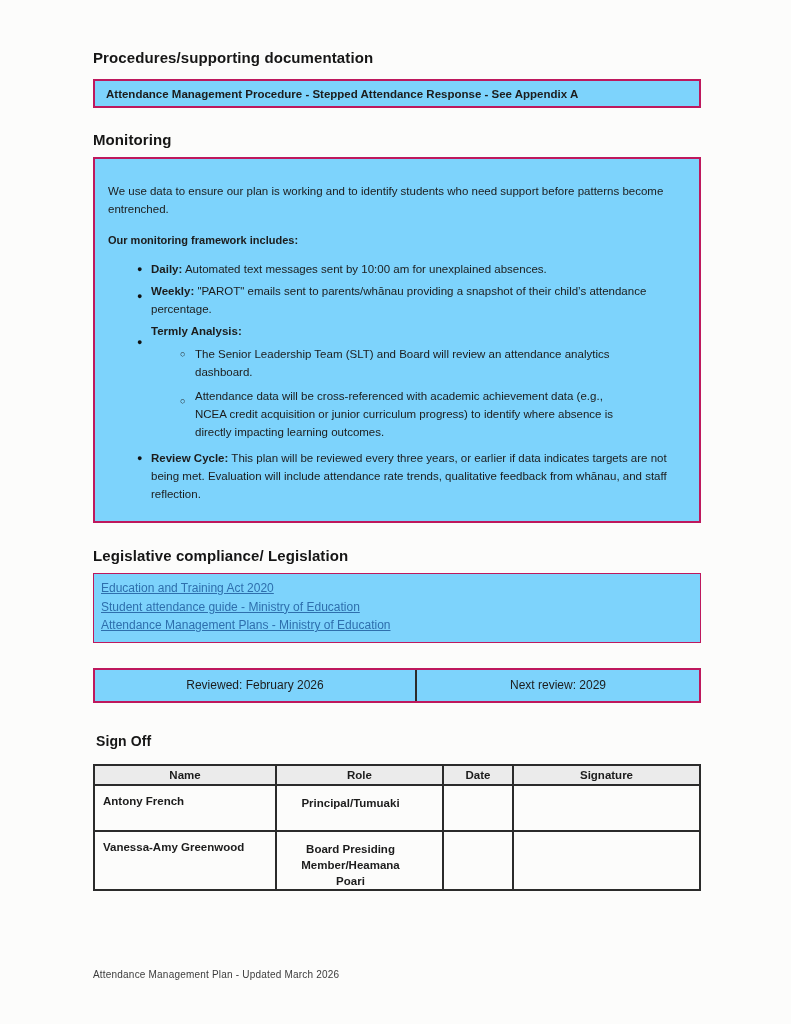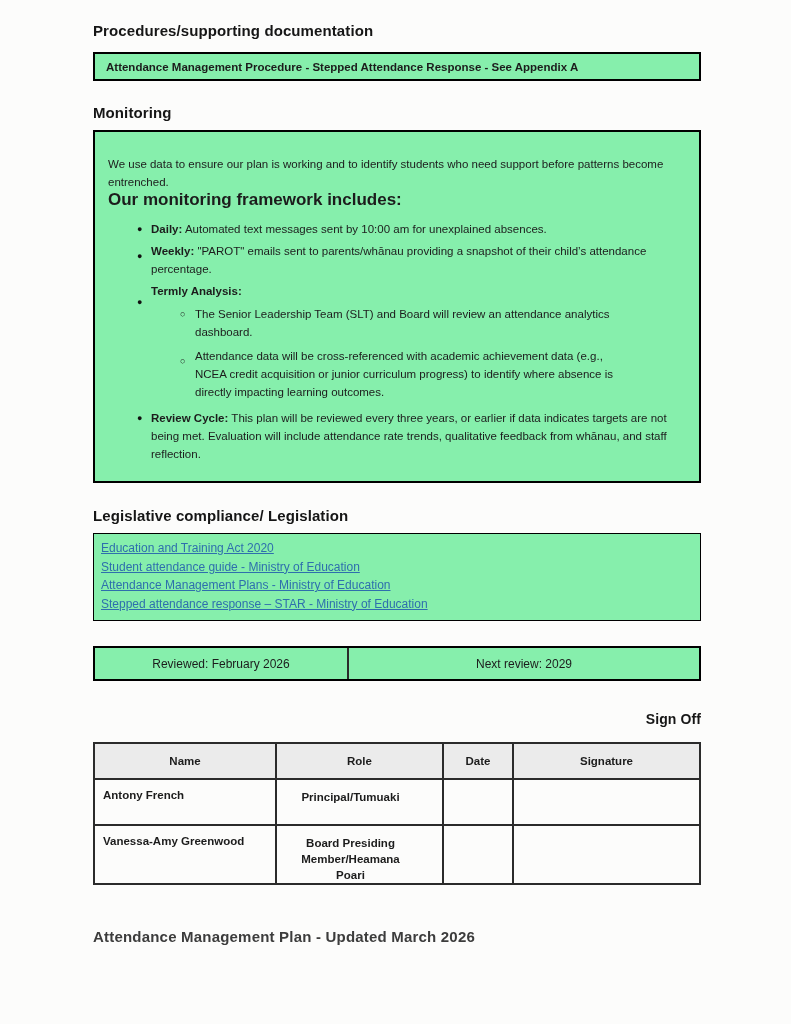--- a/index.html
+++ b/index.html
@@ -12,38 +12,38 @@
     background:#fcfcfb;
     color:#1c1c1c;
     overflow:hidden;
   }
   .content { position:absolute; left:93px; top:0; width:608px; }
 
   .sec-heading {
     font-size:15px; font-weight:bold; color:#161616;
     letter-spacing:0.1px;
   }
-  .h-procedures { margin-top:22px; }
+  .h-procedures { margin-top:49px; }
   .h-monitoring { margin-top:23px; }
   .h-legislation { margin-top:24px; }
-  .h-signoff { margin-top:30px; margin-left:3px; font-size:14px;text-align:right; }
+  .h-signoff { margin-top:30px; margin-left:3px; font-size:14px; }
 
-  .outlined-box { border:2px solid #000000; background:#86efac; }
+  .outlined-box { border:2px solid #be185d; background:#7dd3fc; }
 
   .procedures-box {
     margin-top:13px; height:29px;
     display:flex; align-items:center;
     padding-left:11px;
     font-size:11.5px; font-weight:bold;
   }
 
   .monitoring-box { margin-top:9px; padding:9px 14px 16px 13px; }
   .body-text { font-size:11.5px; line-height:18px; }
   .mon-intro { margin-top:14px; }
-  .mon-framework { font-weight:bold; font-size:17px; line-height:18px; }
+  .mon-framework { margin-top:13px; font-weight:bold; font-size:11px; line-height:18px; }
   .blist { margin-top:11px; }
   .bullet-row { display:flex; margin-bottom:4px; }
   .bullet-row .dot {
     width:14px; margin-left:29px; flex:none;
     font-size:9px; line-height:18px; color:#111;
   }
   .dot-off-1 { transform:translateY(5px); }
   .dot-off-2 { transform:translateY(11px); }
   .bullet-row .btext { flex:1; }
   .blabel { font-weight:bold; }
@@ -63,45 +63,45 @@
   .doc-link { color:var(--link-color,#2e6fad); text-decoration:underline; cursor:pointer; }
 
   .review-table {
     margin-top:25px; height:35px;
     display:flex;
   }
   .review-cell {
     display:flex; align-items:center; justify-content:center;
     font-size:12px;
   }
-  .review-cell.left { width:254px; border-right:2px solid #2b2b2b; }
+  .review-cell.left { width:322px; border-right:2px solid #2b2b2b; }
   .review-cell.right { flex:1; }
 
   table.signoff {
     margin-top:15px; width:608px;
     border-collapse:collapse;
     font-size:11.5px;
   }
   table.signoff th, table.signoff td {
     border:2px solid #2b2b2b;
   }
   table.signoff th {
     background:var(--header-bg,#ebebeb);
-    height:36px; font-size:11.5px; font-weight:bold;
+    height:20px; font-size:11.5px; font-weight:bold;
     text-align:center;
   }
   table.signoff td { height:46px; vertical-align:top; padding-top:9px; font-weight:bold; }
   td.cell-name { width:182px; padding-left:8px; text-align:left; }
   td.cell-role { width:167px; text-align:center; padding-left:14px; padding-right:32px; line-height:16px; }
   td.cell-date { width:70px; }
   td.cell-sig  { width:187px; }
 
   .page-footer {
-    position:absolute; left:93px; top:928px;
-    font-size:15px; color:#3c3c3c; letter-spacing:0.2px;font-weight:bold;
+    position:absolute; left:93px; top:969px;
+    font-size:10px; color:#3c3c3c; letter-spacing:0.2px;
   }
 </style>
 </head>
 <body>
 
 <div class="page">
   <div class="content">
 
     <div class="sec-heading h-procedures">Procedures/supporting documentation</div>
     <div class="outlined-box procedures-box">
@@ -147,21 +147,20 @@
         </div>
 
       </div>
     </div>
 
     <div class="sec-heading h-legislation">Legislative compliance/ Legislation</div>
     <div class="outlined-box legislation-box">
       <div class="link-line"><span class="doc-link">Education and Training Act 2020</span></div>
       <div class="link-line"><span class="doc-link">Student attendance guide - Ministry of Education</span></div>
       <div class="link-line"><span class="doc-link">Attendance Management Plans - Ministry of Education</span></div>
-      <div class="link-line"><span class="doc-link">Stepped attendance response – STAR - Ministry of Education</span></div>
     </div>
 
     <div class="outlined-box review-table">
       <div class="review-cell left">Reviewed: February 2026</div>
       <div class="review-cell right">Next review: 2029</div>
     </div>
 
     <div class="sec-heading h-signoff">Sign Off</div>
     <table class="signoff">
       <thead>

